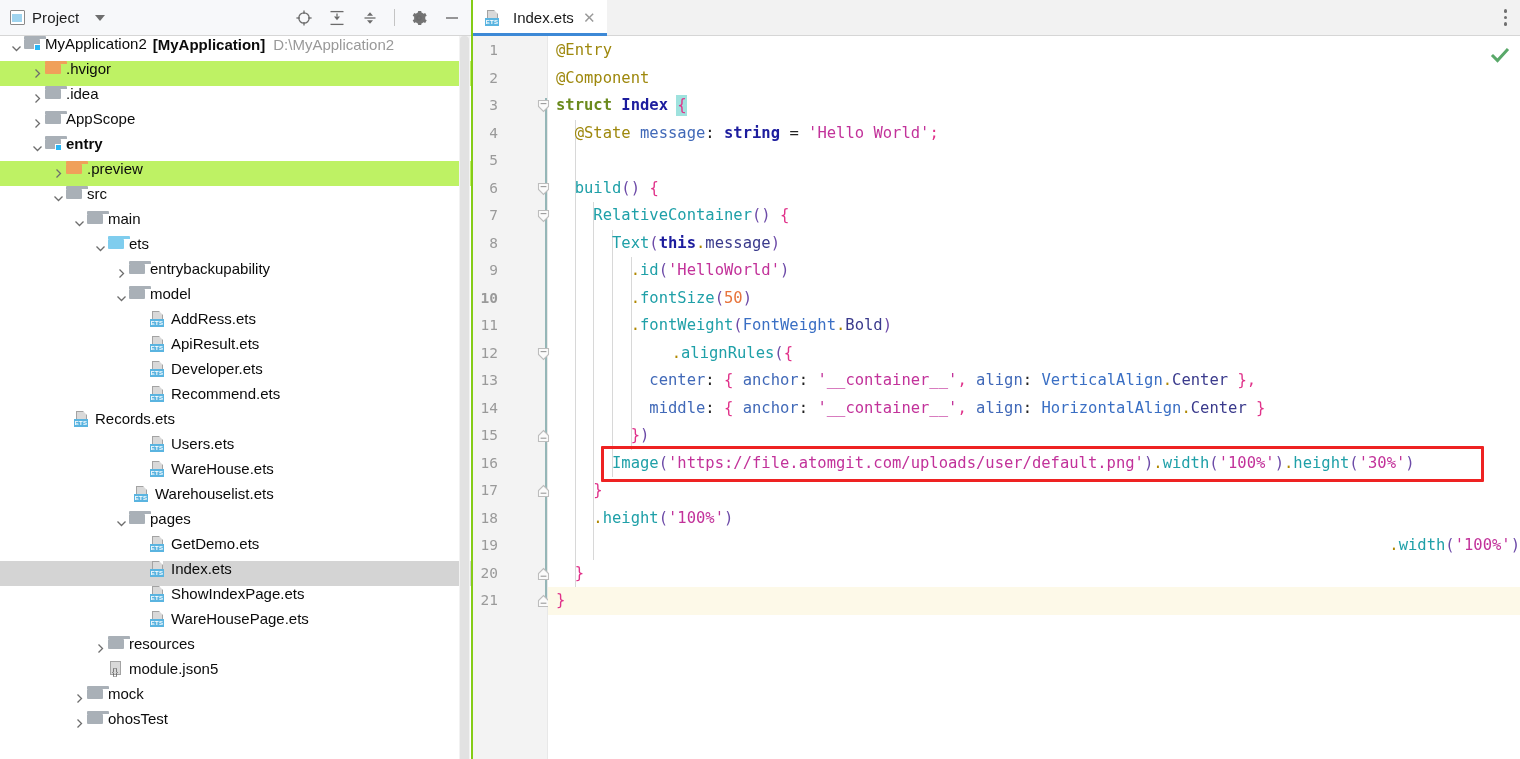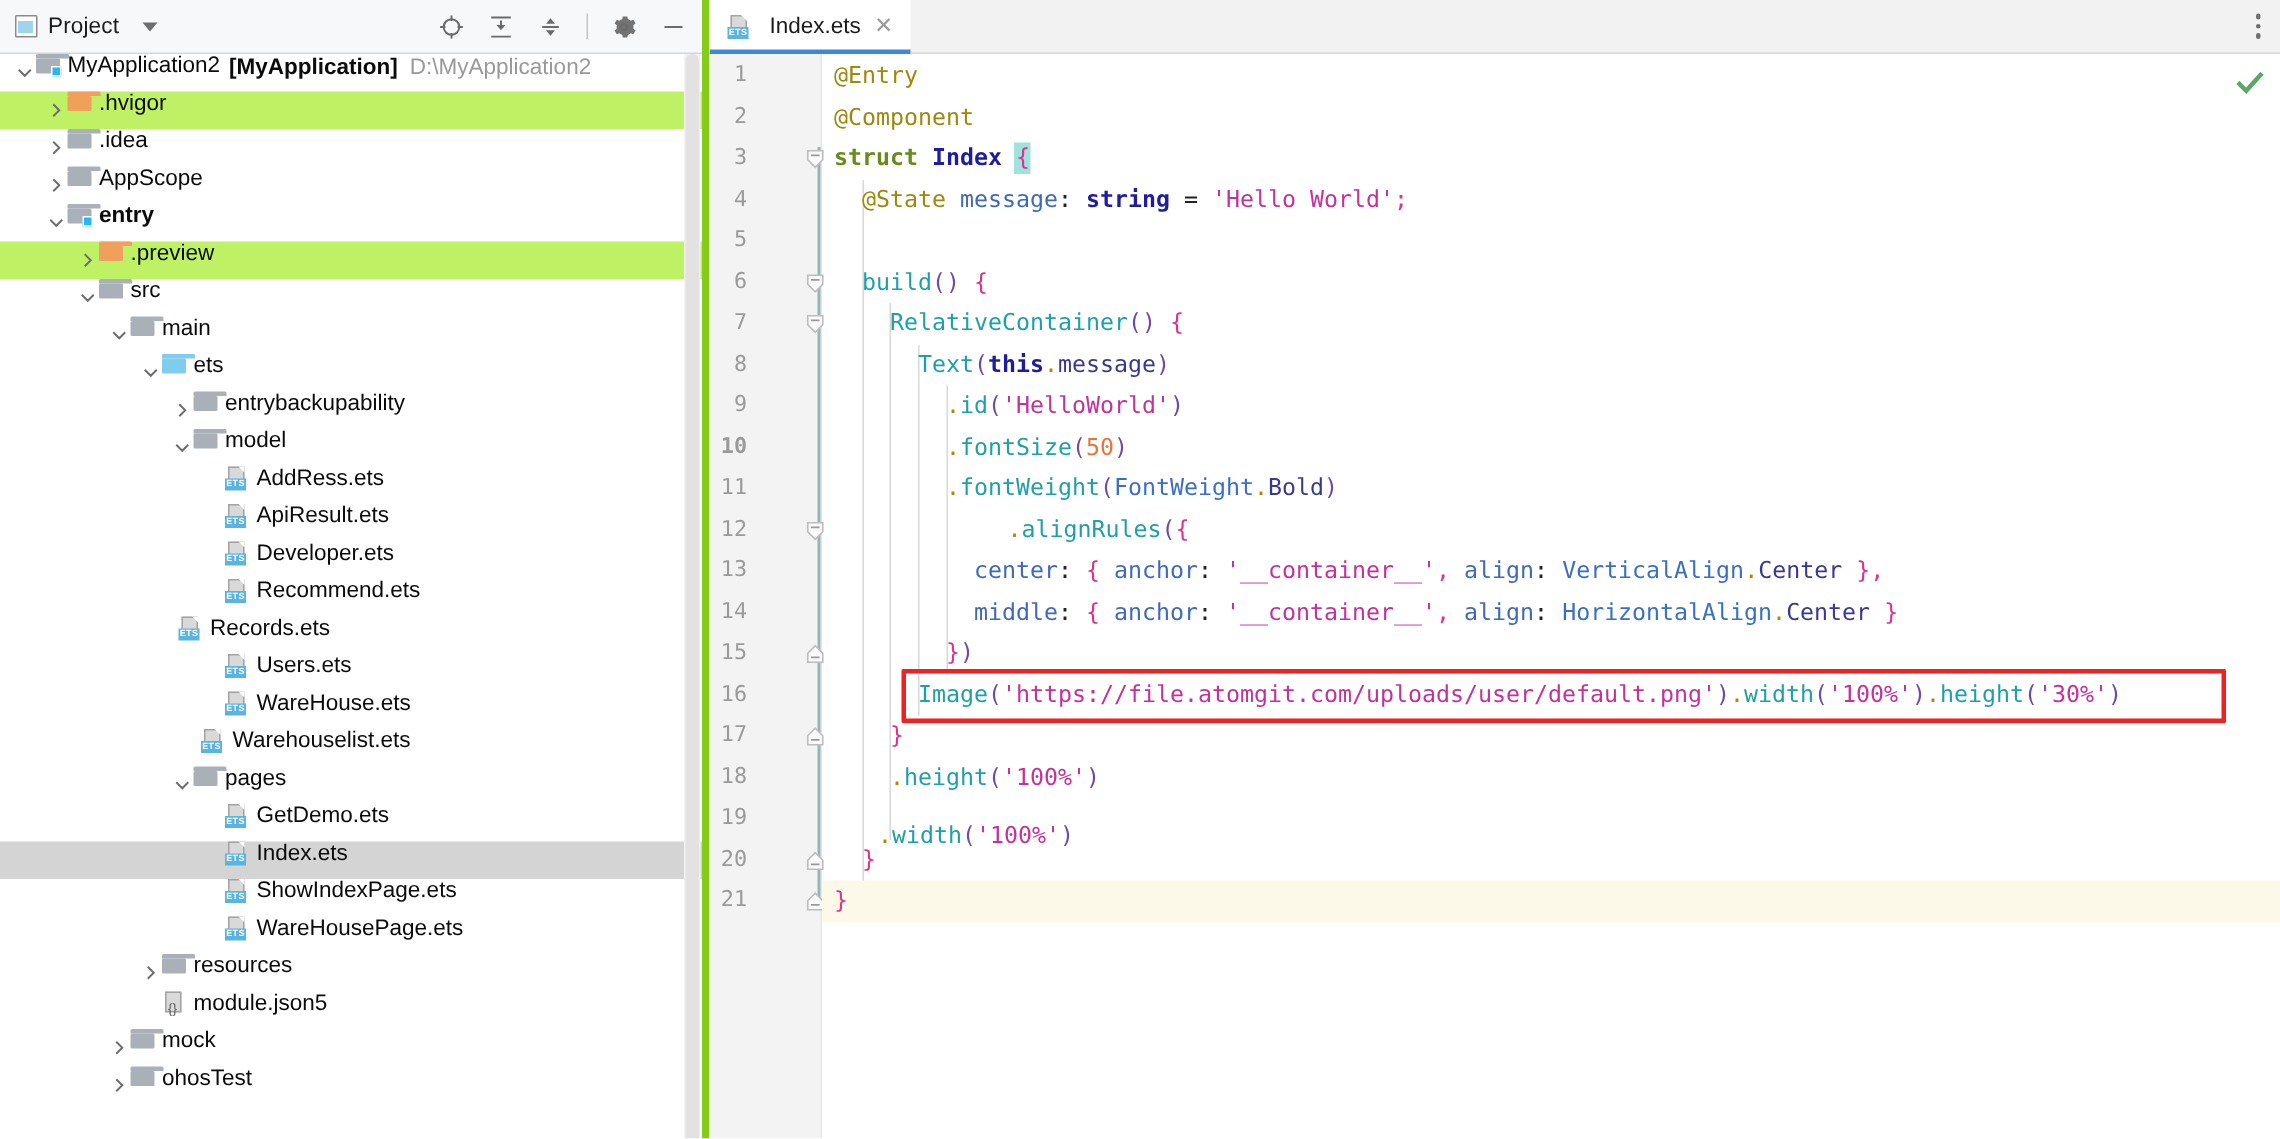--- a/index.html
+++ b/index.html
@@ -9,21 +9,21 @@
     background: #ffffff;
     font-family: "Liberation Sans", sans-serif;
     -webkit-font-smoothing: antialiased;
   }
   #app { position: relative; width: 1520px; height: 759px; display: flex; }
 
   
   #left-panel {
     width: 473px; height: 759px;
     background: #ffffff;
-    border-right: 5px solid #84cc16;
+    border-right: 2px solid #84cc16;
     position: relative;
     overflow: hidden;
   }
   .panel-header {
     height: 36px; display: flex; align-items: center;
     background: #f7f8fa;
     border-bottom: 1px solid #d6d6d6;
     padding: 0 6px 0 10px;
   }
   .panel-title-wrap { display: flex; align-items: center; gap: 7px; }
@@ -449,21 +449,21 @@
           <span class="arrow"></span>
           <span class="ico">
             <span class="etsfile">
               <span class="pg"></span>
               <span class="fold"></span>
               <span class="badge">ETS</span>
             </span>
           </span>
           <span class="lbl">Recommend.ets</span>
         </div>
-        <div class="row" style="padding-left: 103px;">
+        <div class="row" style="padding-left: 58px;">
           <span class="arrow"></span>
           <span class="ico">
             <span class="etsfile">
               <span class="pg"></span>
               <span class="fold"></span>
               <span class="badge">ETS</span>
             </span>
           </span>
           <span class="lbl">Records.ets</span>
         </div>
@@ -735,21 +735,21 @@
           <div class="codeline" style="top: 221px; padding-left: 8px;">        <span class="t-dot">.</span><span class="t-method">id</span><span class="t-paren">(</span><span class="t-str">'HelloWorld'</span><span class="t-paren">)</span></div>
           <div class="codeline" style="top: 248.5px; padding-left: 8px;">        <span class="t-dot">.</span><span class="t-method">fontSize</span><span class="t-paren">(</span><span class="t-num">50</span><span class="t-paren">)</span></div>
           <div class="codeline" style="top: 276px; padding-left: 8px;">        <span class="t-dot">.</span><span class="t-method">fontWeight</span><span class="t-paren">(</span><span class="t-enum">FontWeight</span><span class="t-dot">.</span><span class="t-ident">Bold</span><span class="t-paren">)</span></div>
           <div class="codeline" style="top: 303.5px; padding-left: 24px; margin-left: 25px;">        <span class="t-dot">.</span><span class="t-method">alignRules</span><span class="t-paren">(</span><span class="t-punc">{</span></div>
           <div class="codeline" style="top: 331px; padding-left: 8px;">          <span class="t-prop">center</span><span style="color:#222">:</span> <span class="t-punc">{</span> <span class="t-prop">anchor</span><span style="color:#222">:</span> <span class="t-str">'__container__'</span><span class="t-punc">,</span> <span class="t-prop">align</span><span style="color:#222">:</span> <span class="t-enum">VerticalAlign</span><span class="t-dot">.</span><span class="t-ident">Center</span> <span class="t-punc">}</span><span class="t-punc">,</span></div>
           <div class="codeline" style="top: 358.5px; padding-left: 8px;">          <span class="t-prop">middle</span><span style="color:#222">:</span> <span class="t-punc">{</span> <span class="t-prop">anchor</span><span style="color:#222">:</span> <span class="t-str">'__container__'</span><span class="t-punc">,</span> <span class="t-prop">align</span><span style="color:#222">:</span> <span class="t-enum">HorizontalAlign</span><span class="t-dot">.</span><span class="t-ident">Center</span> <span class="t-punc">}</span></div>
           <div class="codeline" style="top: 386px; padding-left: 8px;">        <span class="t-punc">}</span><span class="t-paren">)</span></div>
           <div class="codeline" style="top: 413.5px; padding-left: 8px;">      <span class="t-fn">Image</span><span class="t-paren">(</span><span class="t-str">'https://file.atomgit.com/uploads/user/default.png'</span><span class="t-paren">)</span><span class="t-dot">.</span><span class="t-method">width</span><span class="t-paren">(</span><span class="t-str">'100%'</span><span class="t-paren">)</span><span class="t-dot">.</span><span class="t-method">height</span><span class="t-paren">(</span><span class="t-str">'30%'</span><span class="t-paren">)</span></div>
           <div class="codeline" style="top: 441px; padding-left: 8px;">    <span class="t-punc">}</span></div>
           <div class="codeline" style="top: 468.5px; padding-left: 8px;">    <span class="t-dot">.</span><span class="t-method">height</span><span class="t-paren">(</span><span class="t-str">'100%'</span><span class="t-paren">)</span></div>
-          <div class="codeline" style="top: 508px; padding-left: 0;">    <span class="t-dot">.</span><span class="t-method">width</span><span class="t-paren">(</span><span class="t-str">'100%'</span><span class="t-paren">)</span></div>
+          <div class="codeline" style="top: 496px; padding-left: 12px; text-align: right;">    <span class="t-dot">.</span><span class="t-method">width</span><span class="t-paren">(</span><span class="t-str">'100%'</span><span class="t-paren">)</span></div>
           <div class="codeline" style="top: 523.5px; padding-left: 8px;">  <span class="t-punc">}</span></div>
           <div class="codeline" style="top: 551px; padding-left: 8px;"><span class="t-punc">}</span></div>
         </div>
       <svg id="ok-check" viewBox="0 0 20 20">
         <path d="M3 11 L7.5 15.5 L17 5" stroke="#59a869" stroke-width="3" fill="none" stroke-linecap="square"></path>
       </svg>
       <div id="red-box" style="left: 128px; top: 409.5px; width: 883px; height: 36px; border-color: rgb(238, 34, 34);"></div>
     </div>
   </div>
 </div>

